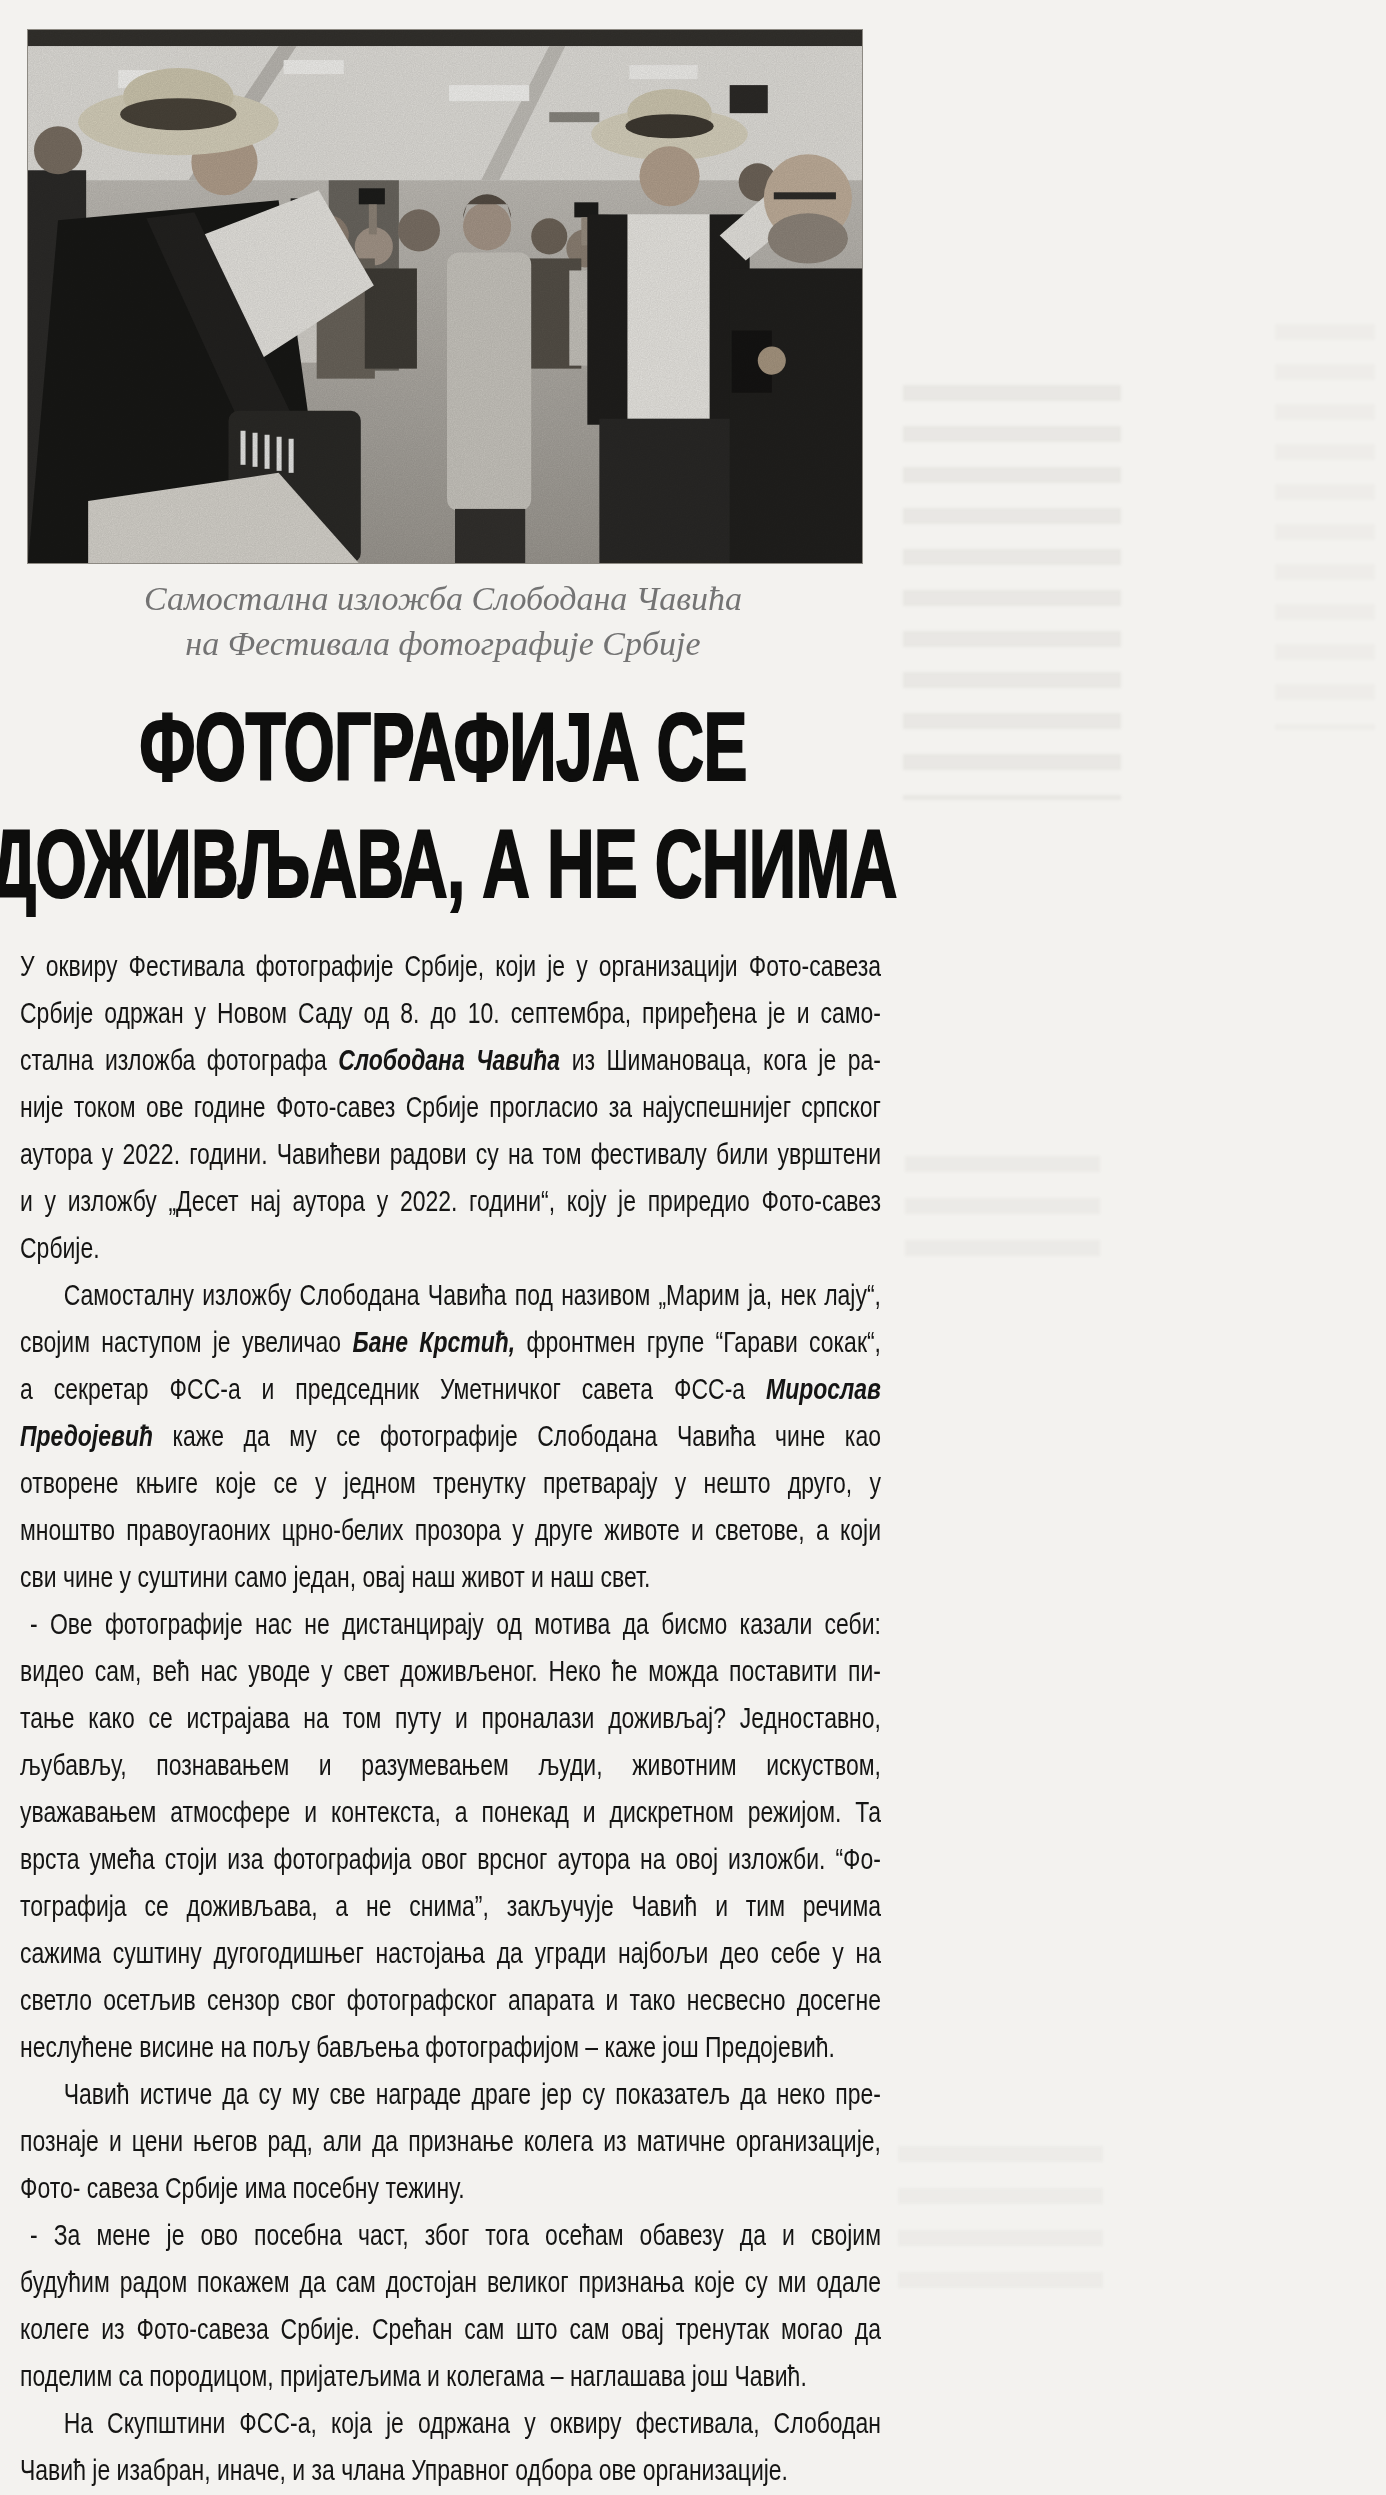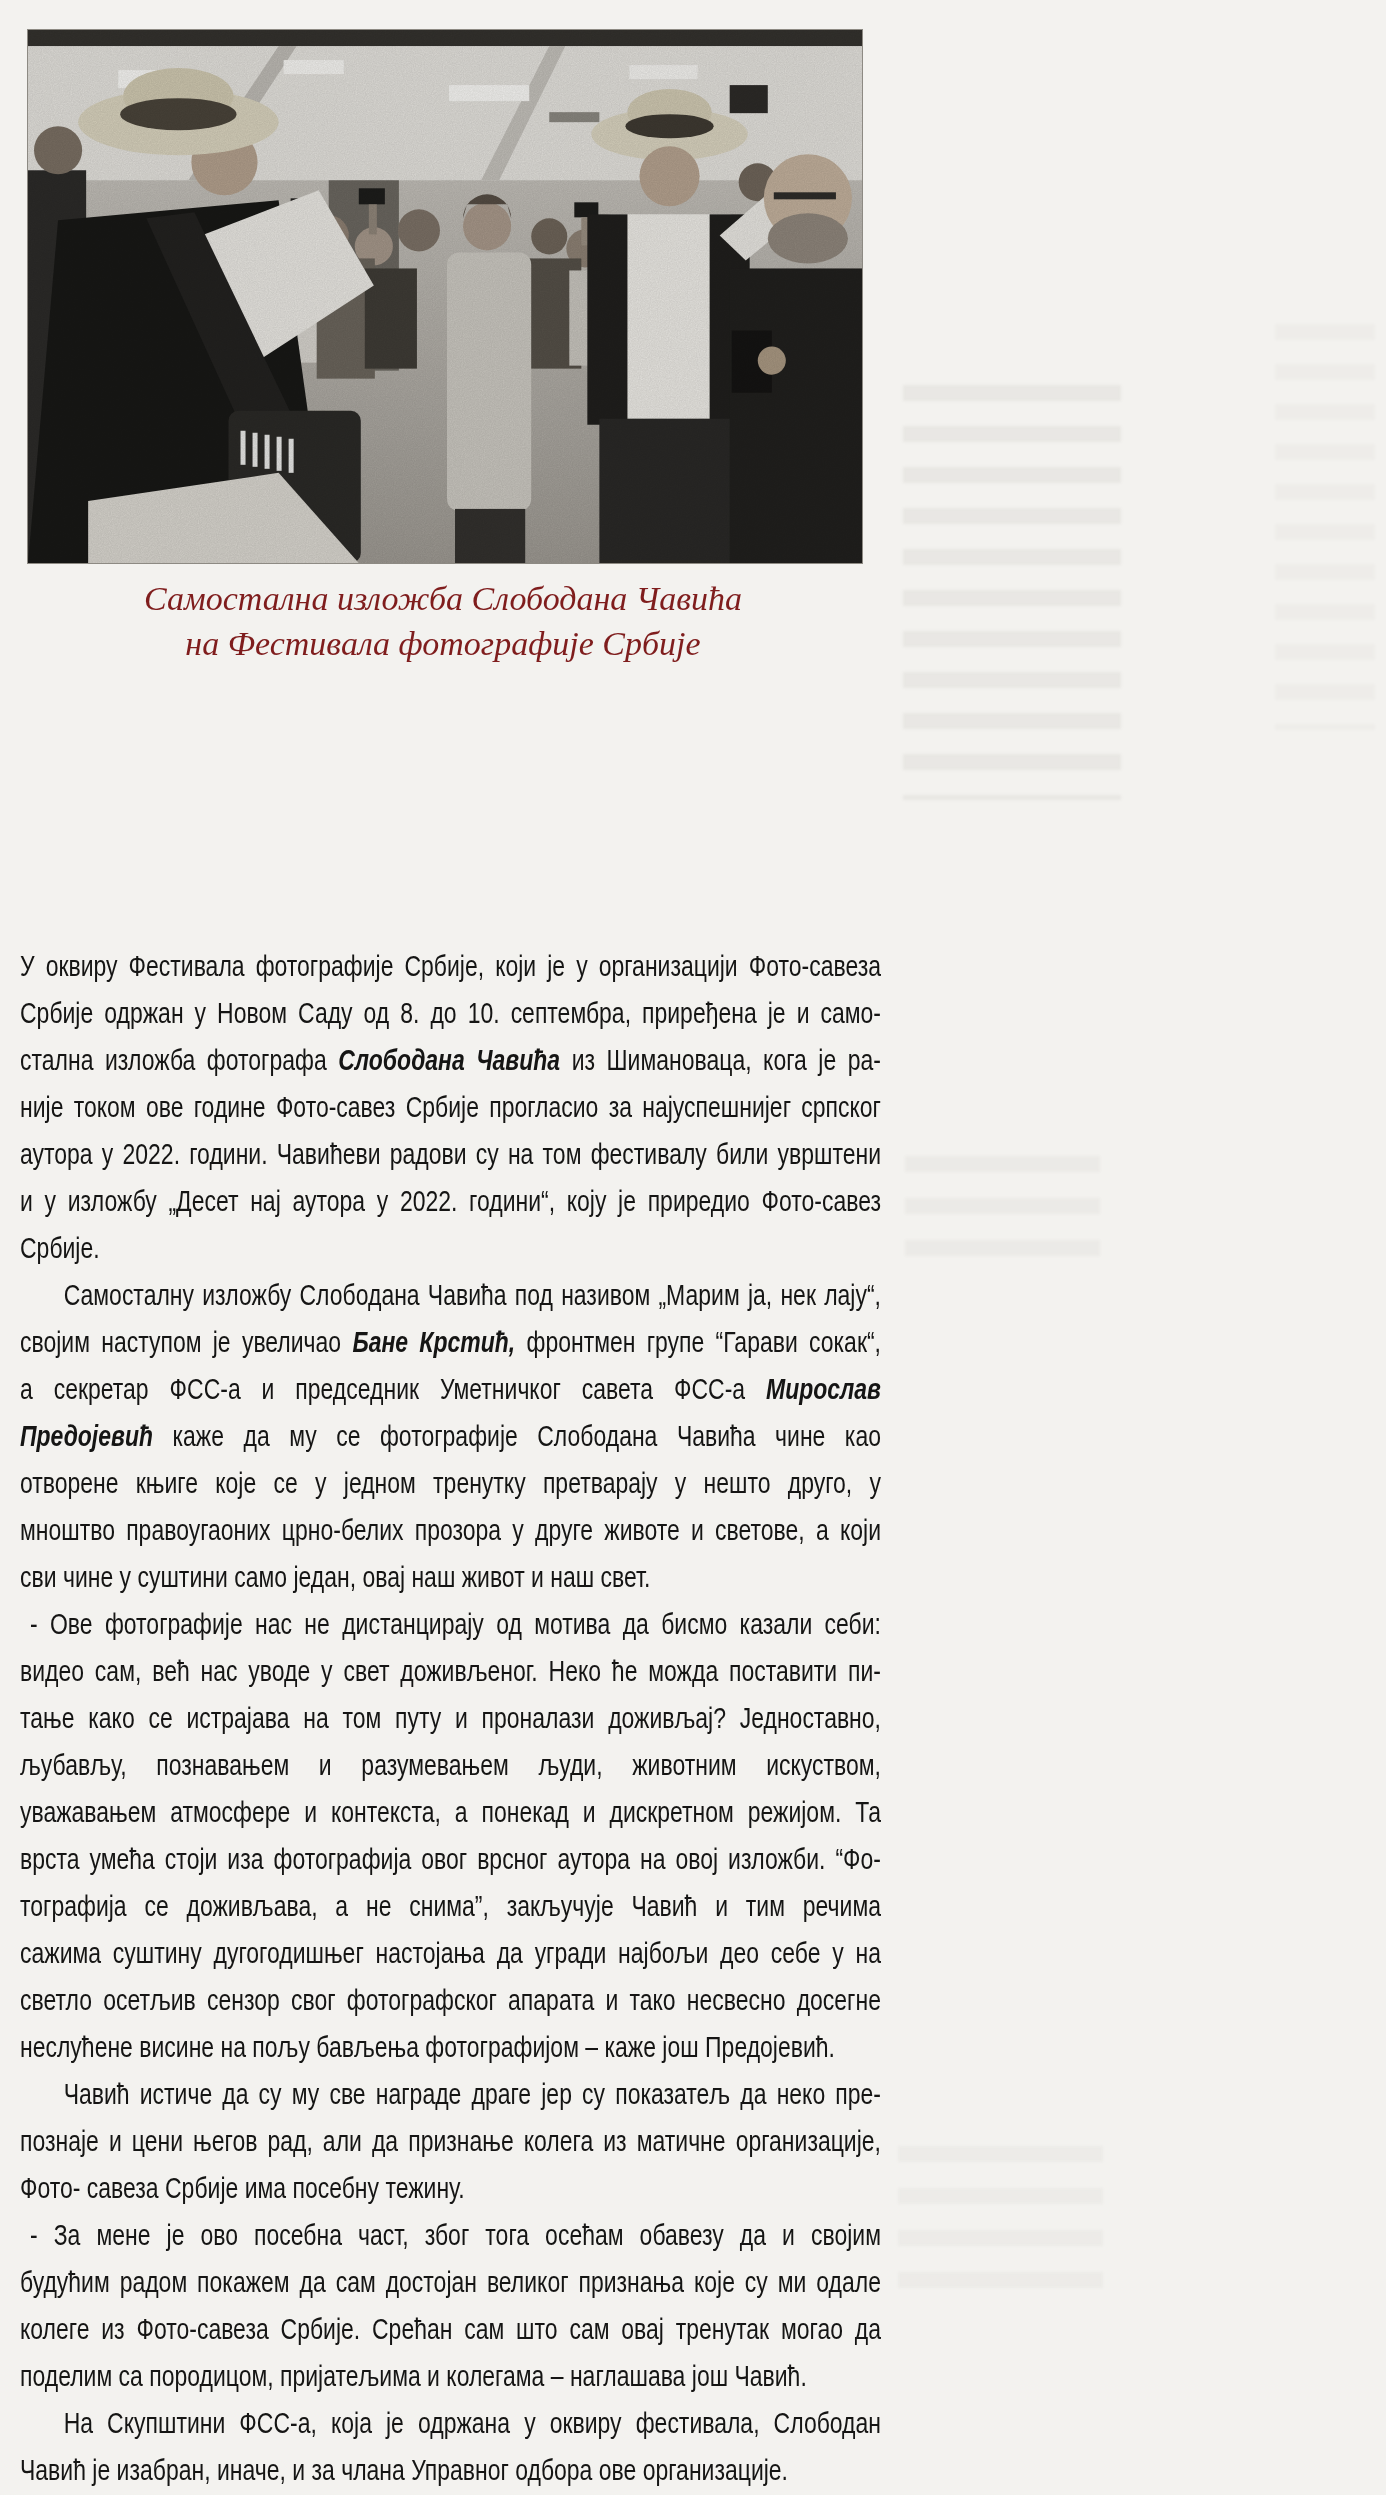--- a/index.html
+++ b/index.html
@@ -4,21 +4,21 @@
 <style>
   html,body{margin:0;padding:0;background:#d8d6d2;}
   .page{position:relative;width:1386px;height:2495px;background:#f3f2ef;overflow:hidden;
         font-family:"Liberation Sans",sans-serif;color:#1a1a19;}
   
   .photo{position:absolute;left:28px;top:30px;width:834px;height:533px;margin:0;padding:0;
          background:#b7b4af;outline:1px solid #8d8a83;}
   .photo svg{display:block;}
   
   .caption{position:absolute;left:22px;top:576px;width:842px;text-align:center;
-           font-family:"Liberation Serif",serif;font-style:italic;font-size:34px;line-height:45px;color:#7f1d1d;}
+           font-family:"Liberation Serif",serif;font-style:italic;font-size:34px;line-height:45px;color:#737373;}
   
   .headline{position:absolute;left:22px;top:688px;width:842px;margin:0;font-weight:bold;color:#0e0e0d;}
   .hl-line{display:block;position:relative;height:117px;}
   .hl-line>span{position:absolute;left:50%;top:0;white-space:nowrap;
                 transform:translateX(-50%) scaleX(0.68);transform-origin:center;
                 font-size:97px;line-height:117px;letter-spacing:-1px;
                 -webkit-text-stroke:2.2px #0e0e0d;}
   
   .body-scale{position:absolute;left:20px;top:942px;width:1124px;
               transform:scaleX(0.766);transform-origin:0 0;
@@ -150,20 +150,28 @@
 
       <rect width="832" height="532" filter="url(#grain)" opacity="0.12"></rect>
     </svg>
   </figure>
 
   <div class="caption">
     <div>Самостална изложба Слободана Чавића</div>
     <div>на Фестивала фотографије Србије</div>
   </div>
 
+  <h1 class="headline">
+    <span class="hl-line">
+        <span>ФОТОГРАФИЈА СЕ</span>
+      </span>
+    <span class="hl-line">
+        <span>ДОЖИВЉАВА, А НЕ СНИМА</span>
+      </span>
+  </h1>
 
   <div class="body-scale">
       <div class="para ind-none">
         <div class="line"><span>У оквиру Фестивала фотографије Србије, који је у организацији Фото-савеза</span></div>
         <div class="line"><span>Србије одржан у Новом Саду од 8. до 10. септембра, приређена је и само-</span></div>
         <div class="line"><span>стална изложба фотографа </span><span class="bi">Слободана Чавића</span><span> из Шимановаца, кога је ра-</span></div>
         <div class="line"><span>није током ове године Фото-савез Србије прогласио за најуспешнијег српског</span></div>
         <div class="line"><span>аутора у 2022. години. Чавићеви радови су на том фестивалу били уврштени</span></div>
         <div class="line"><span>и у изложбу „Десет нај аутора у 2022. години“, коју је приредио Фото-савез</span></div>
         <div class="line last"><span>Србије.</span></div>

